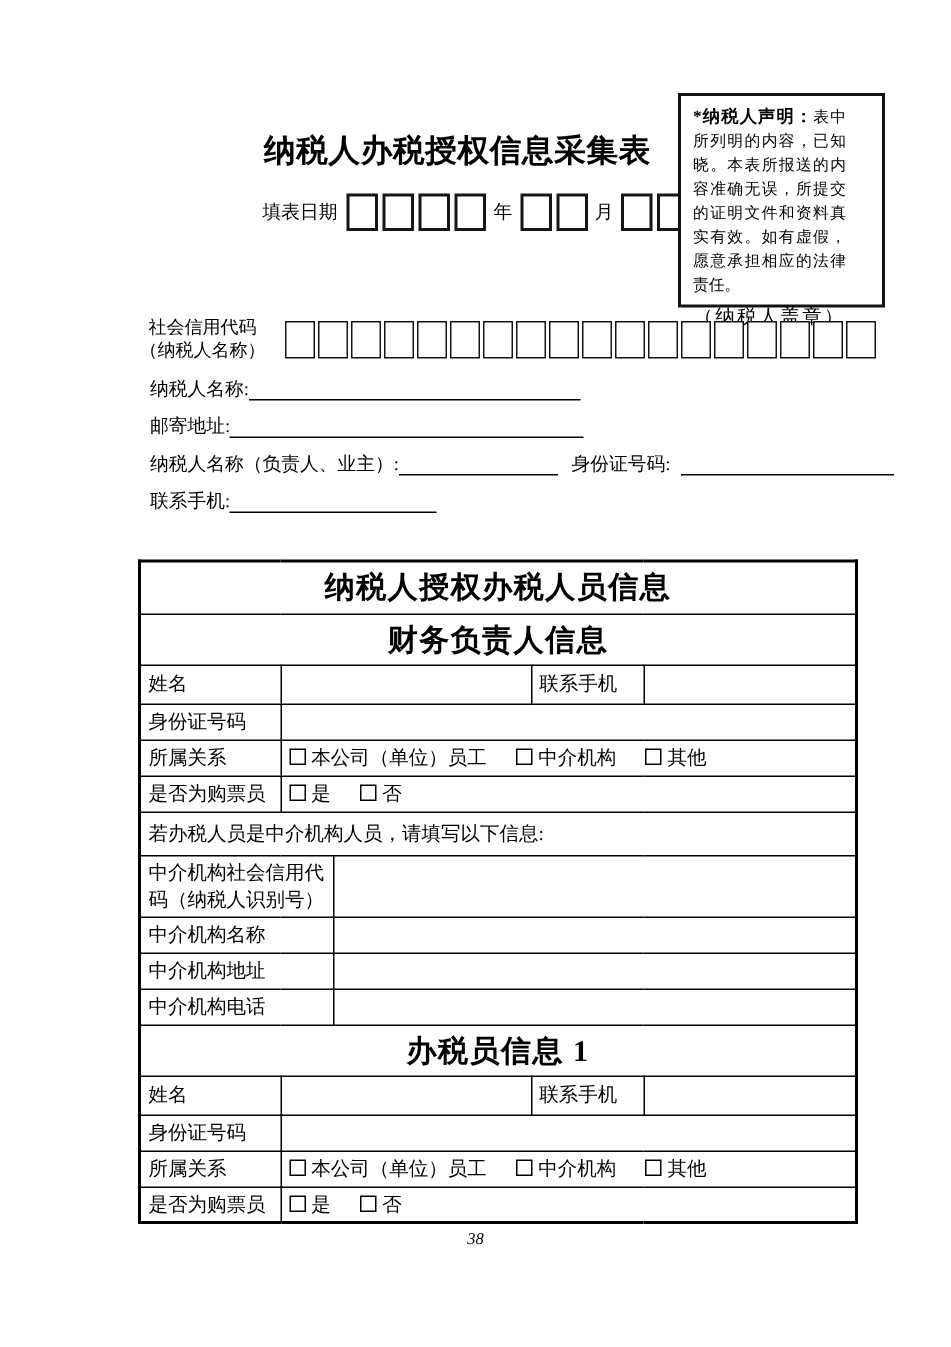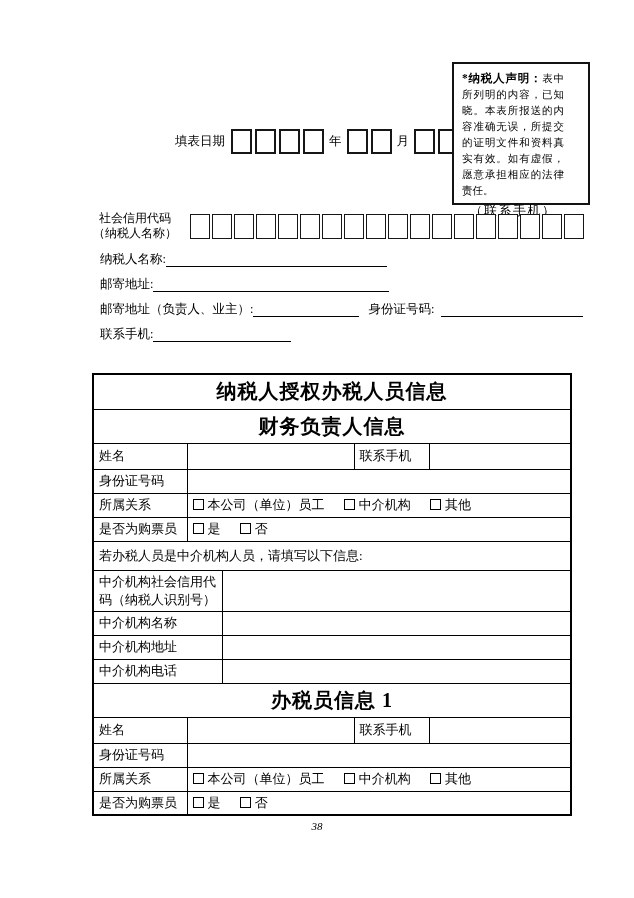--- a/index.html
+++ b/index.html
@@ -53,20 +53,21 @@
   .opt { margin-right:16px; white-space:nowrap; }
   .cb { display:inline-block; width:11px; height:11px; border:1px solid #000; margin-right:4px; vertical-align:-1px; background:#fff; }
 
   .pageno { position:absolute; top:820px; left:0; width:634px; text-align:center; font-size:11px;font-style:italic; }
 </style>
 </head>
 <body>
 
 <div class="page">
 
+  <div class="title">纳税人办税授权信息采集表</div>
 
   <div class="date-row">
     <span class="lbl">填表日期</span>
     <span class="boxes">
         <span class="sq"></span>
         <span class="sq"></span>
         <span class="sq"></span>
         <span class="sq"></span>
       </span>
     <span class="unit">年</span>
@@ -77,21 +78,21 @@
     <span class="unit">月</span>
     <span class="boxes">
         <span class="sq"></span>
         <span class="sq"></span>
       </span>
     <span class="unit">日</span>
   </div>
 
   <div class="decl">
     <p class="decl-text"><b>*纳税人声明：</b><span>表中所列明的内容，已知晓。本表所报送的内容准确无误，所提交的证明文件和资料真实有效。如有虚假，愿意承担相应的法律责任。</span></p>
-    <div class="decl-seal">（联系手机）</div>
+    <div class="decl-seal">（纳税人盖章）</div>
   </div>
 
   <div class="credit-row">
     <div class="credit-label">
       <div>社会信用代码</div>
       <div>（纳税人名称）</div>
     </div>
     <span class="boxes">
         <span class="sq"></span>
         <span class="sq"></span>
@@ -118,21 +119,21 @@
     <span class="flbl">纳税人名称:</span>
     <span class="uline" style="width:221px;"></span>
   </div>
 
   <div class="field" style="top:276px; left:100px;">
     <span class="flbl">邮寄地址:</span>
     <span class="uline" style="width:236px;"></span>
   </div>
 
   <div class="field" style="top:301px; left:100px;">
-    <span class="flbl">邮寄地址（负责人、业主）:</span>
+    <span class="flbl">纳税人名称（负责人、业主）:</span>
     <span class="uline" style="width:106px;"></span>
     <span class="flbl" style="margin-left:9px;">身份证号码:</span>
     <span class="uline" style="width:142px; margin-left:7px;"></span>
   </div>
 
   <div class="field" style="top:326px; left:100px;">
     <span class="flbl">联系手机:</span>
     <span class="uline" style="width:138px;"></span>
   </div>
 

